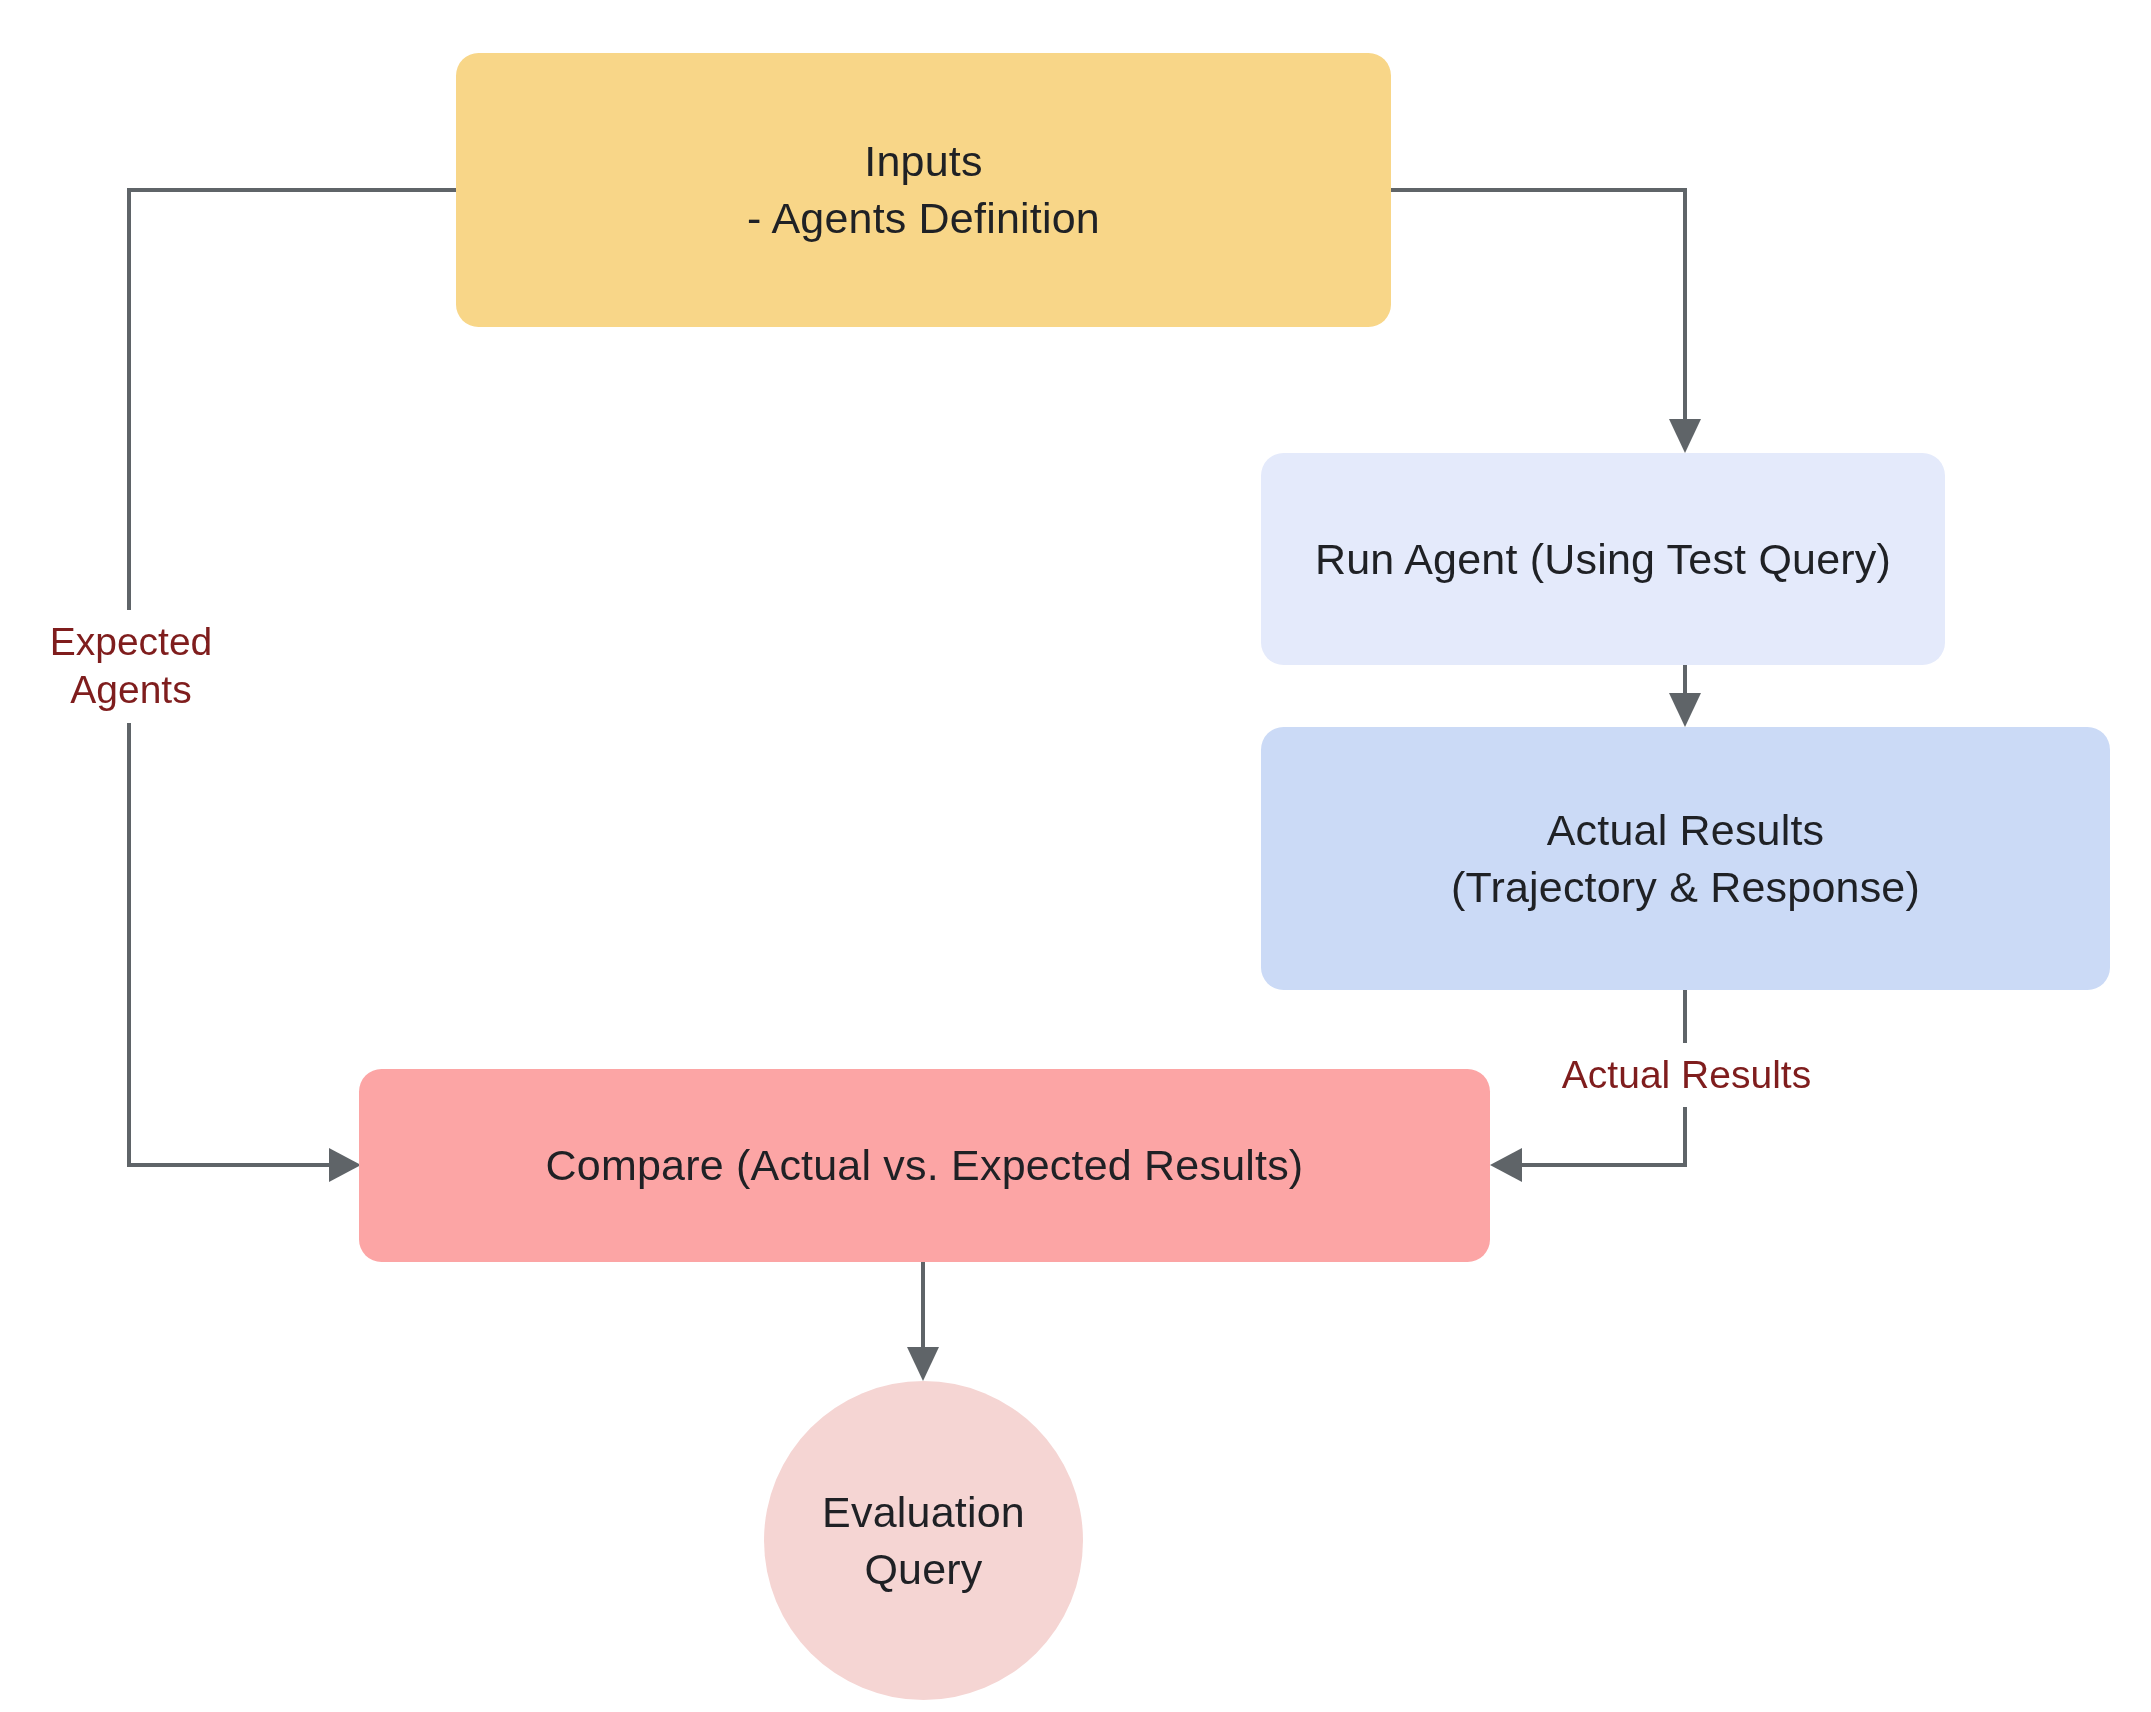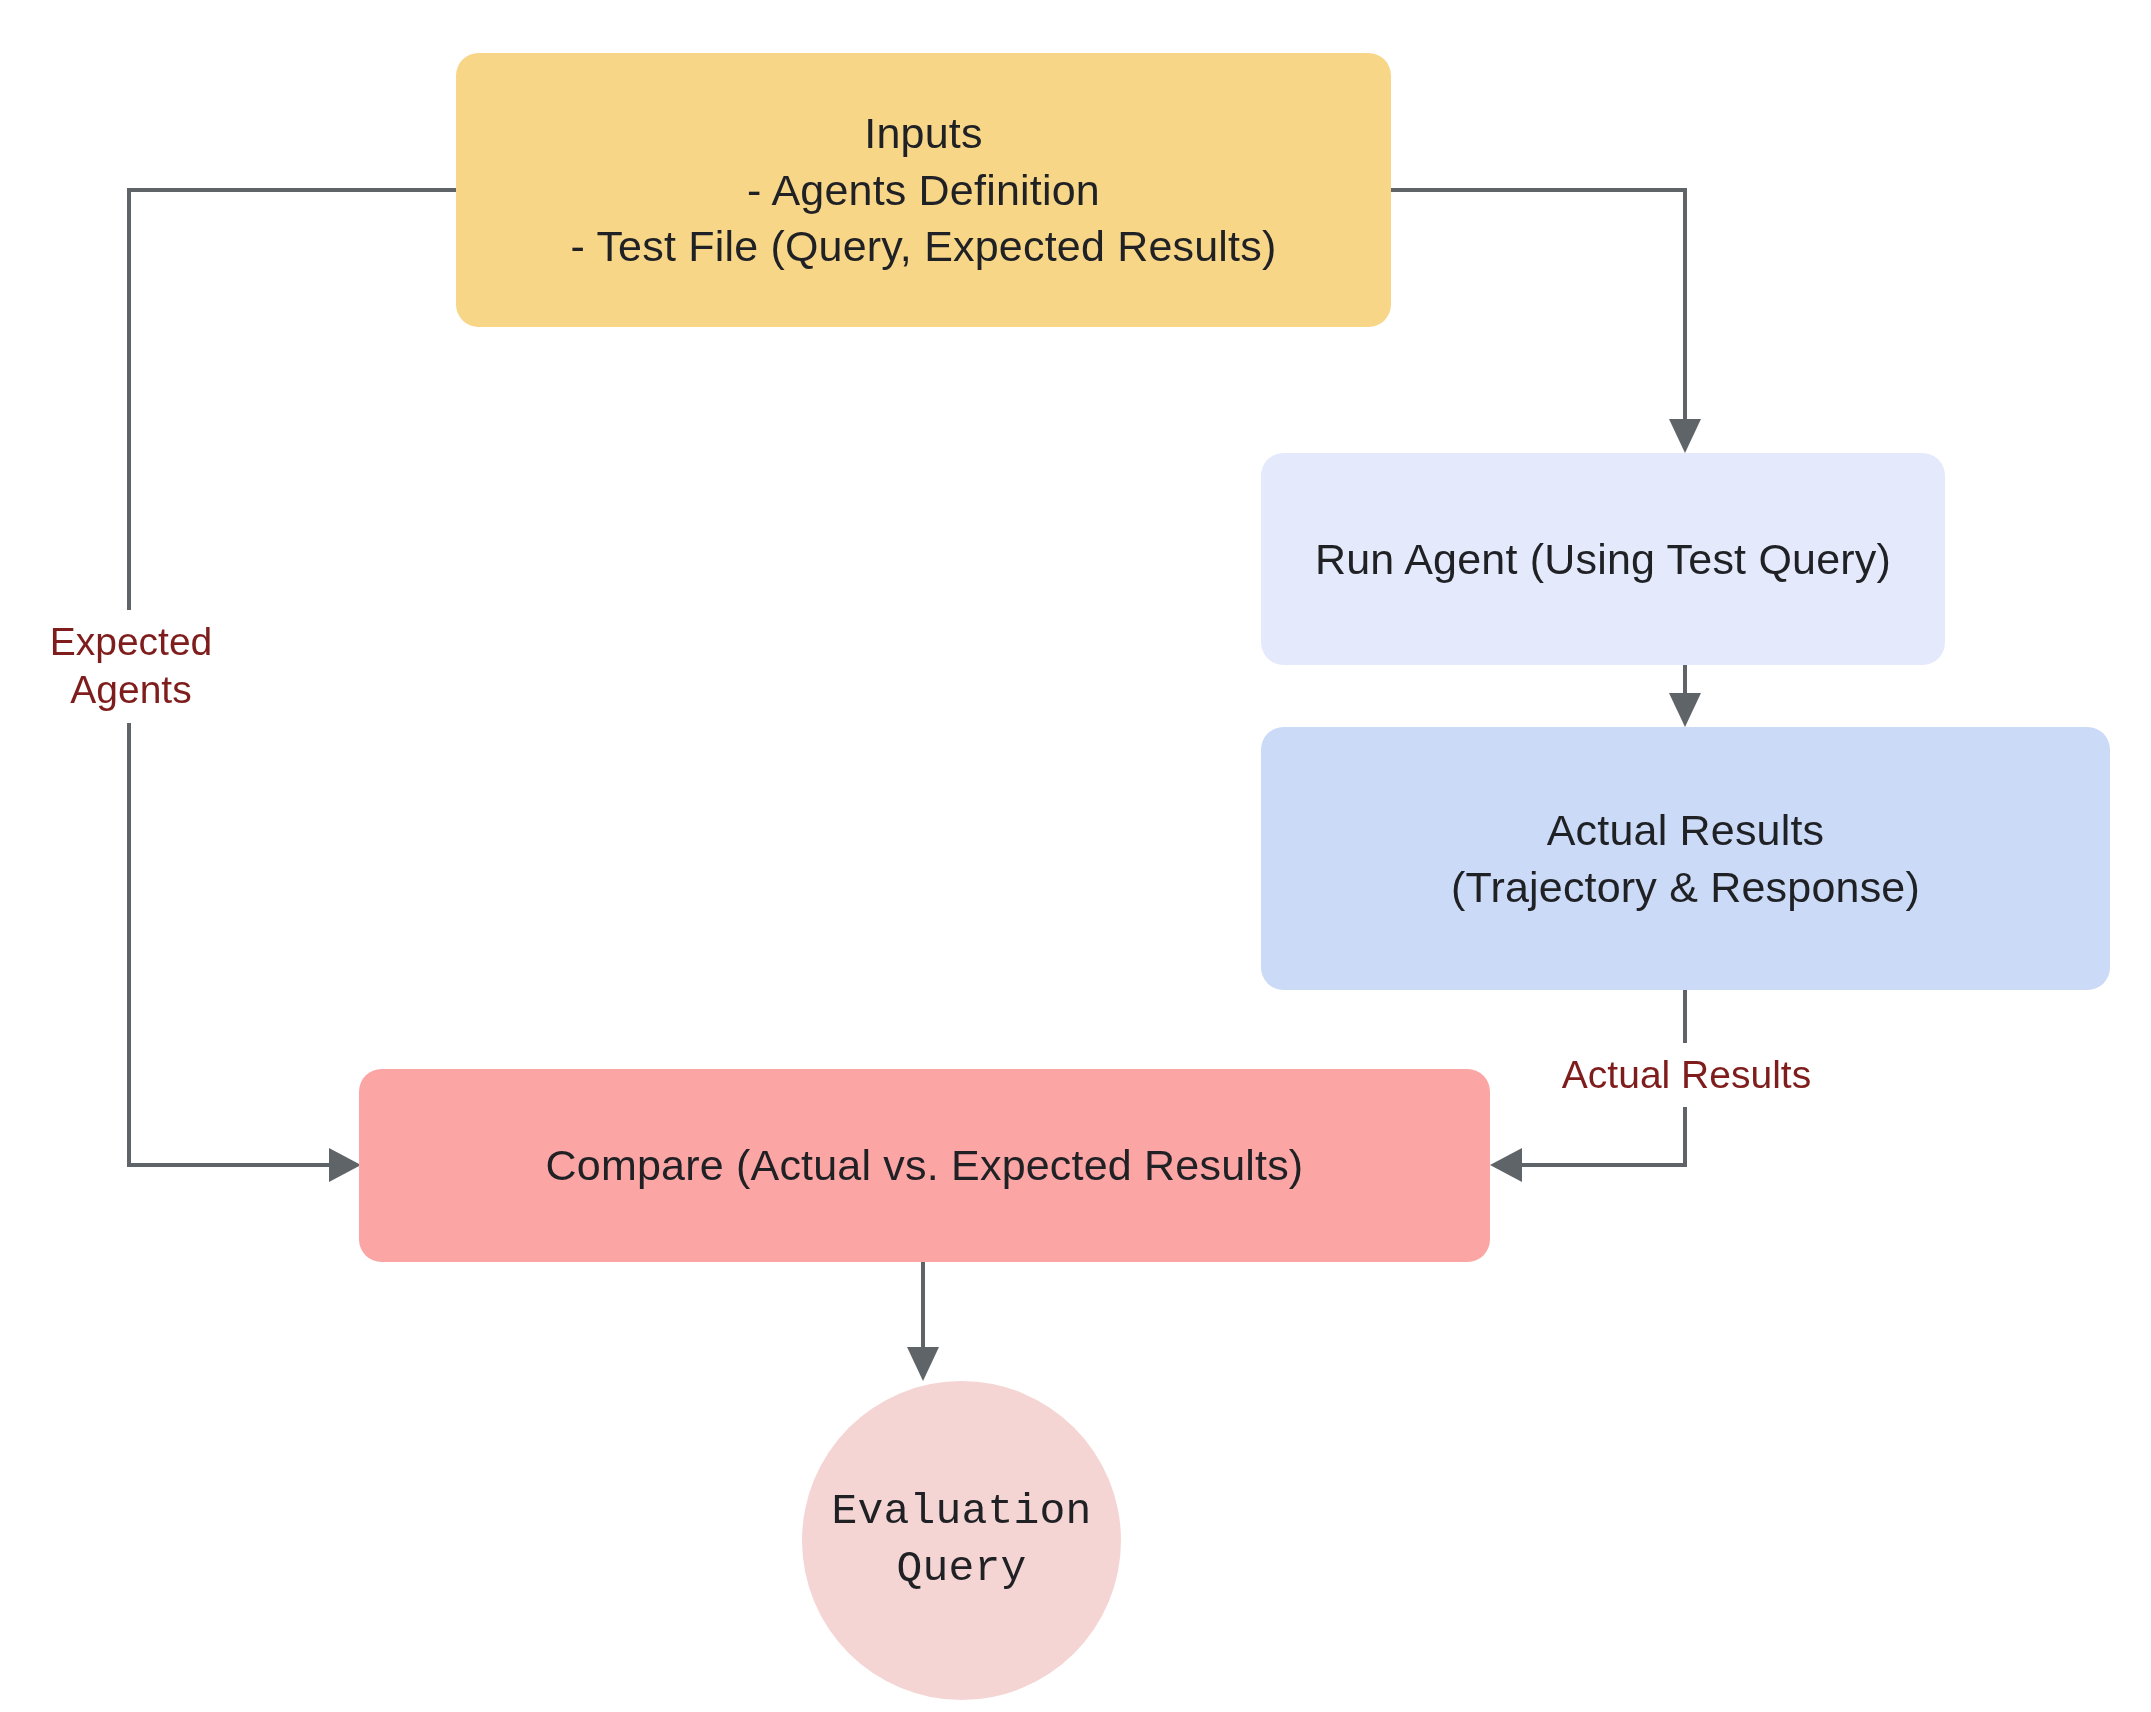--- a/index.html
+++ b/index.html
@@ -20,21 +20,21 @@
     color:#1f2125;
     font-size:43px;line-height:1.32;
     letter-spacing:0.2px;
   }
   .node span{display:block;white-space:nowrap;}
   .rounded{border-radius:22.5px;}
   .n-inputs        {left:456px; top:31px;   width:935px;  height:274px;}
   .n-run-agent     {left:1261px;top:431px;  width:684px;  height:212px;}
   .n-actual-results{left:1261px;top:705px;  width:849px;  height:263px;}
   .n-compare       {left:359px; top:1047px; width:1131px; height:193px;}
-  .n-eval          {left:802px; top:1359px; width:319px;  height:319px; border-radius:50%;font-family:Liberation Mono, monospace;}
+  .n-eval          {left:764px; top:1359px; width:319px;  height:319px; border-radius:50%;}
   
   .seg{position:absolute;}
   .seg-h{height:3.7px;}
   .seg-v{width:3.7px;}
   .s-top-left-h   {left:127px; top:166px;  width:329px;}
   .s-left-v       {left:127px; top:166px;  height:979px;}
   .s-bottom-left-h{left:127px; top:1141px; width:202px;}
   .s-top-right-h  {left:1391px;top:166px;  width:295px;}
   .s-right-v1     {left:1683px;top:166px;  height:231px;}
   .s-mid-v        {left:1683px;top:643px;  height:28px;}
@@ -80,21 +80,20 @@
 
   <div class="arrow arrow-down  a-run-agent" style="background-color: rgb(95, 100, 104);"></div>
   <div class="arrow arrow-down  a-actual" style="background-color: rgb(95, 100, 104);"></div>
   <div class="arrow arrow-right a-compare-left" style="background-color: rgb(95, 100, 104);"></div>
   <div class="arrow arrow-left  a-compare-right" style="background-color: rgb(95, 100, 104);"></div>
   <div class="arrow arrow-down  a-eval" style="background-color: rgb(95, 100, 104);"></div>
 
   <div class="node rounded n-inputs" style="background-color: rgb(248, 214, 136);">
     <span>Inputs</span>
     <span>- Agents Definition</span>
-    <span>- Test File (Query, Expected Results)</span>
   </div>
 
   <div class="node rounded n-run-agent" style="background-color: rgb(228, 234, 251);">
     <span>Run Agent (Using Test Query)</span>
   </div>
 
   <div class="node rounded n-actual-results" style="background-color: rgb(203, 218, 246);">
     <span>Actual Results</span>
     <span>(Trajectory &amp; Response)</span>
   </div>

